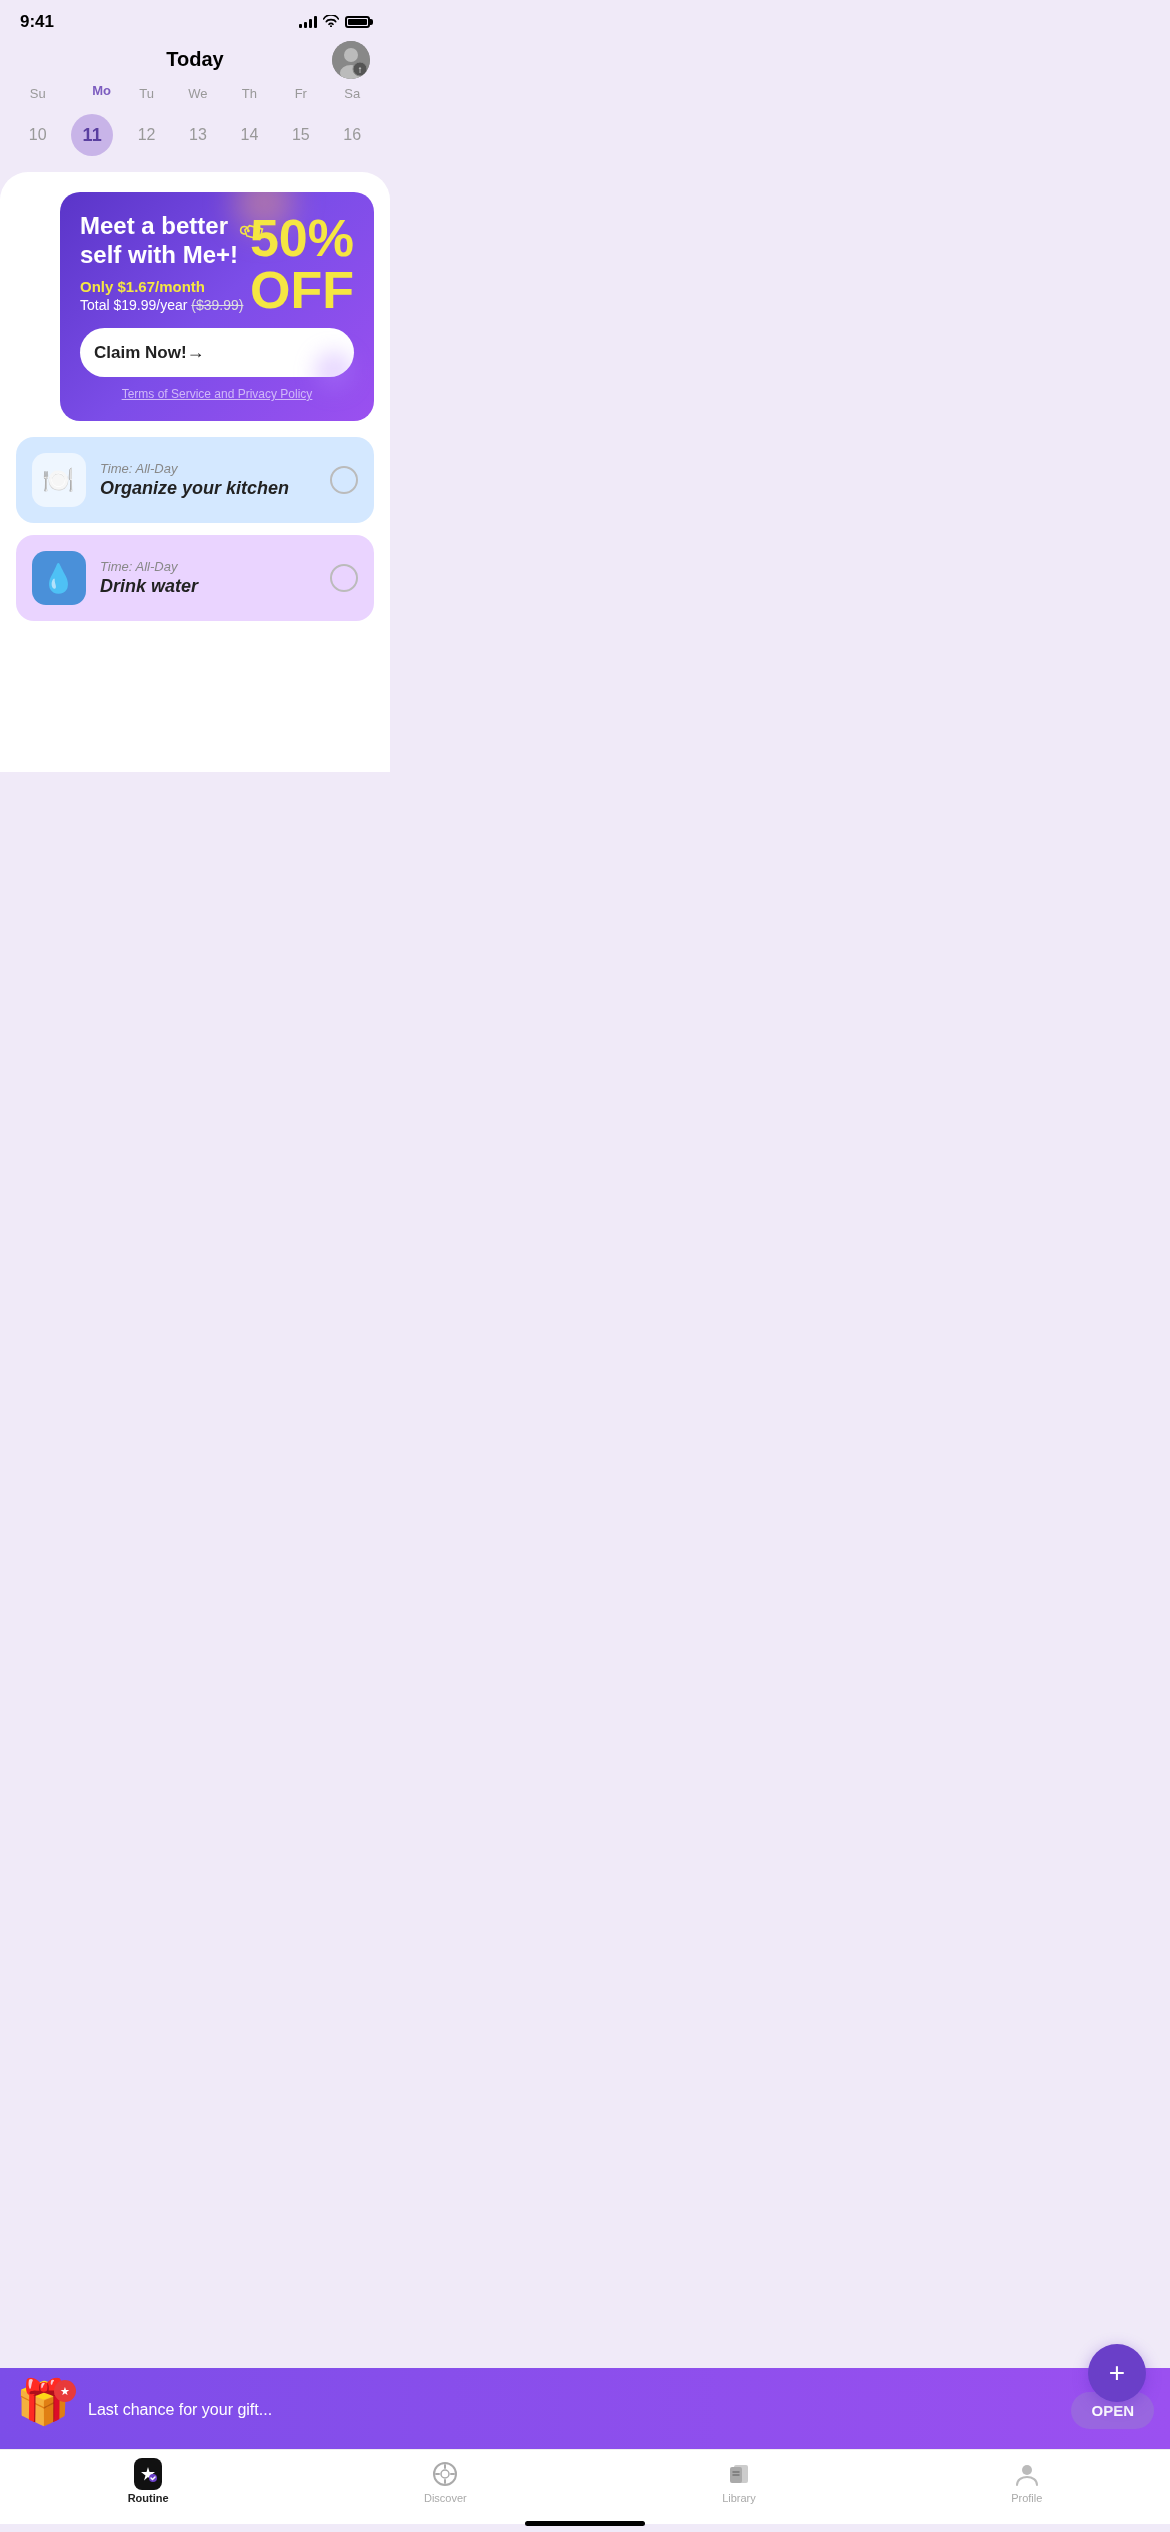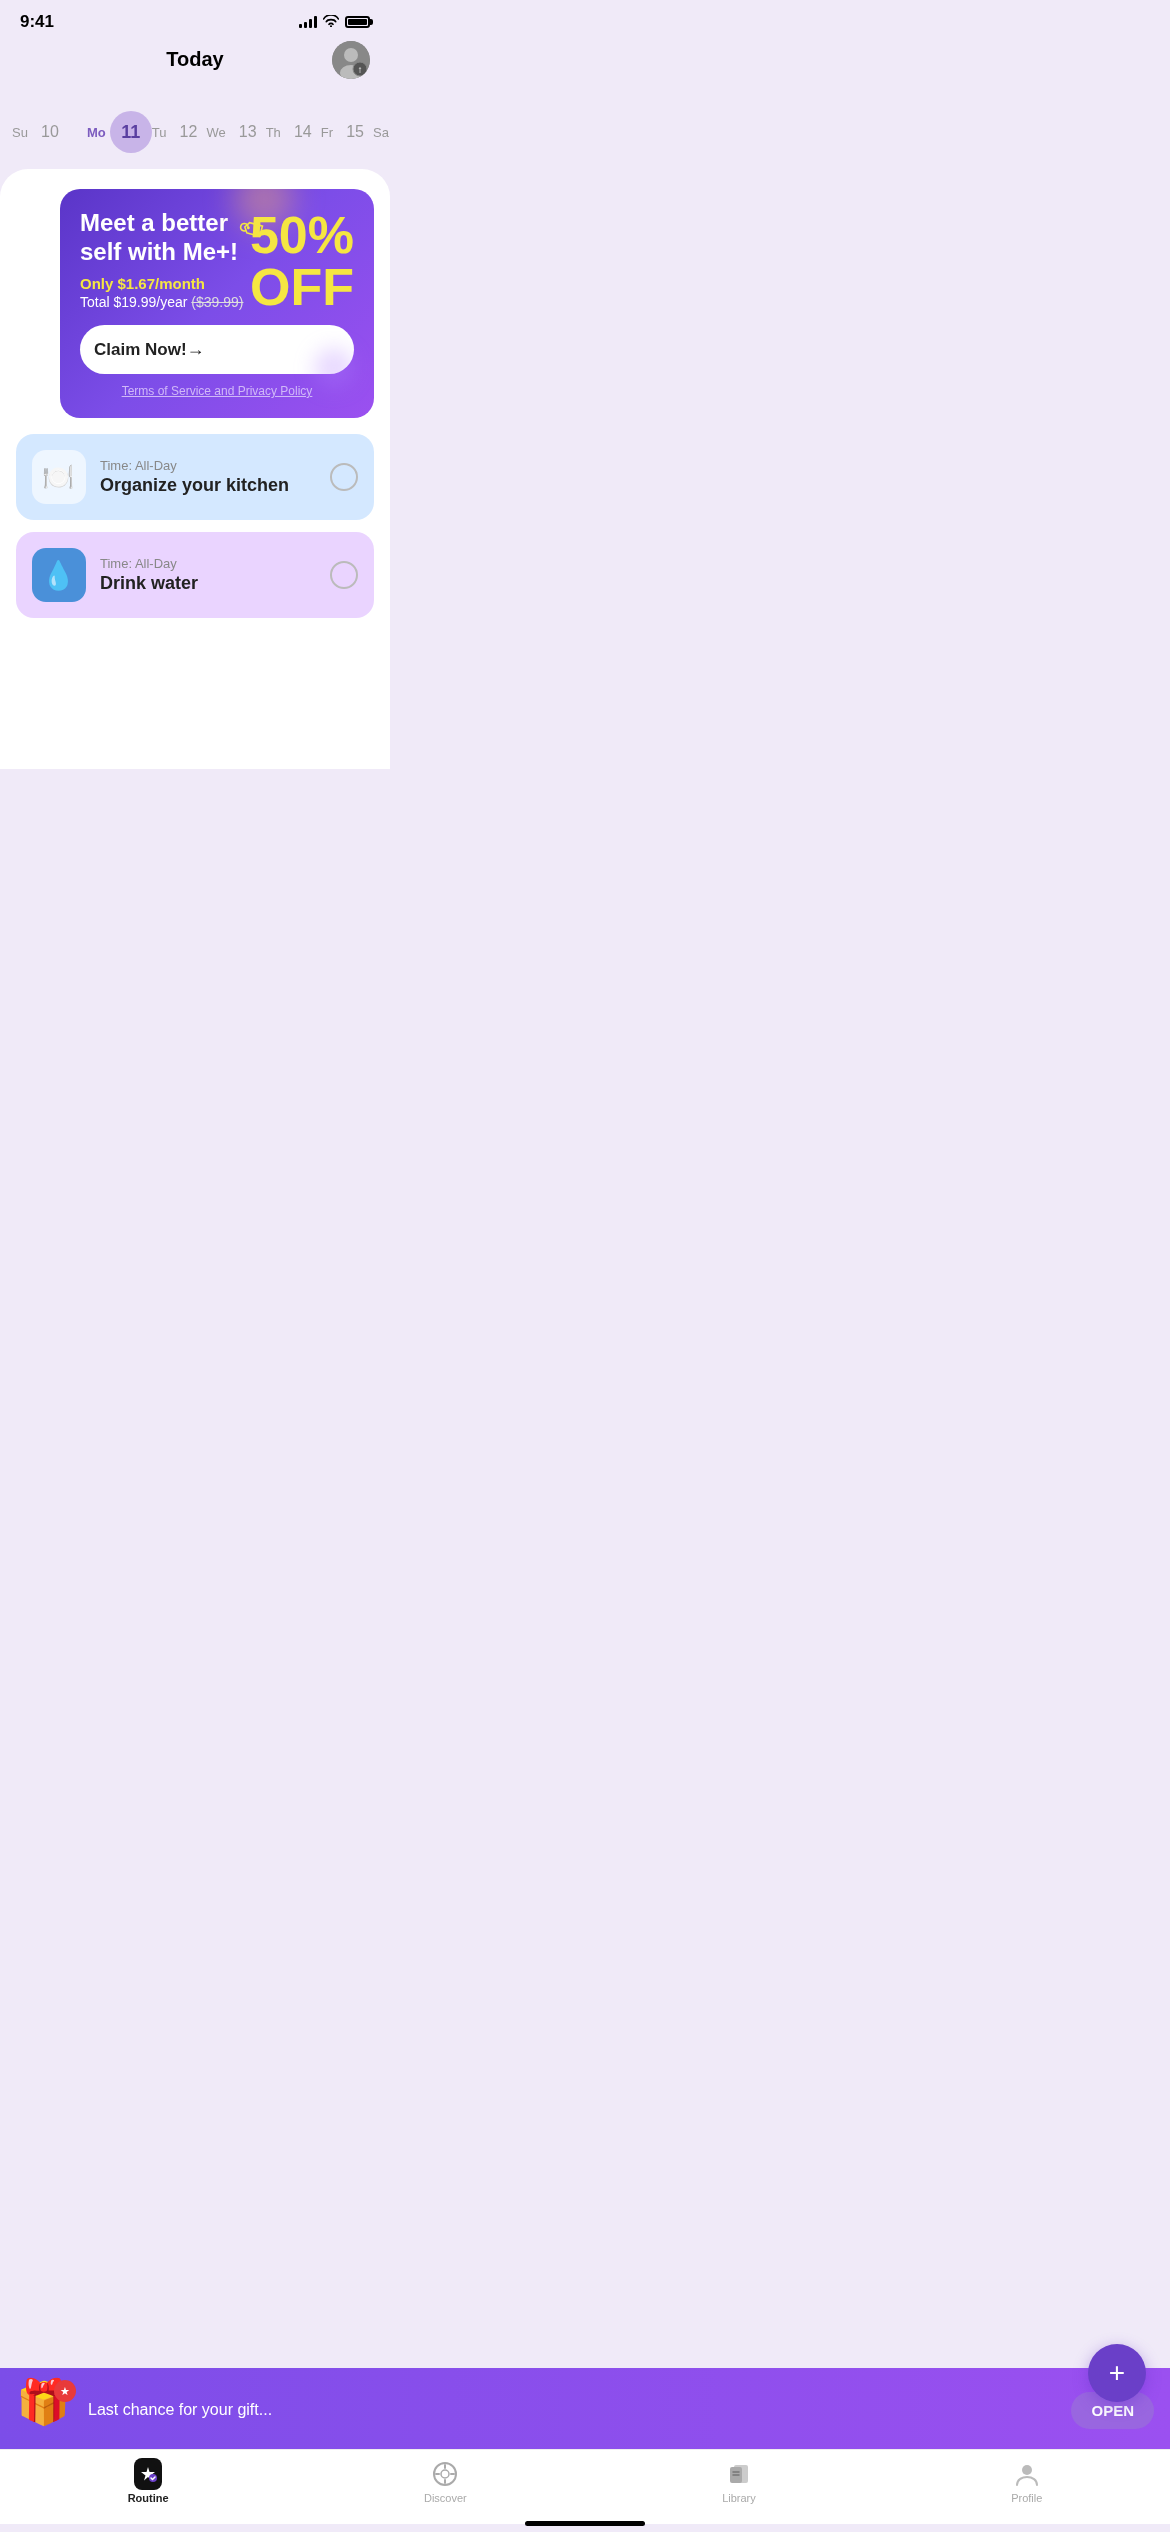--- a/index.html
+++ b/index.html
@@ -121,24 +121,23 @@
     .calendar {
       display: flex;
       justify-content: space-around;
       align-items: center;
       padding: 0 12px 16px;
       background: #f0eaf8;
     }
 
     .calendar-day {
       display: flex;
-      flex-direction: row;
-      align-items: center;
-      gap: 4px;
-      margin-top: 28px;
+      flex-direction: column;
+      align-items: center;
+      gap: 16px;
     }
 
     .day-label {
       font-size: 13px;
       color: #999;
       font-weight: 400;
     }
 
     .day-number {
       width: 36px;
@@ -322,20 +321,21 @@
     .task-icon-wrap.light {
       background: rgba(255,255,255,0.6);
     }
 
     .task-icon-wrap.blue-bg {
       background: #4a90d9;
     }
 
     .task-info {
       flex: 1;
+      font-style: italic;
     }
 
     .task-time {
       font-size: 13px;
       color: #888;
       margin-bottom: 2px;
     }
 
     .task-name {
       font-size: 18px;

